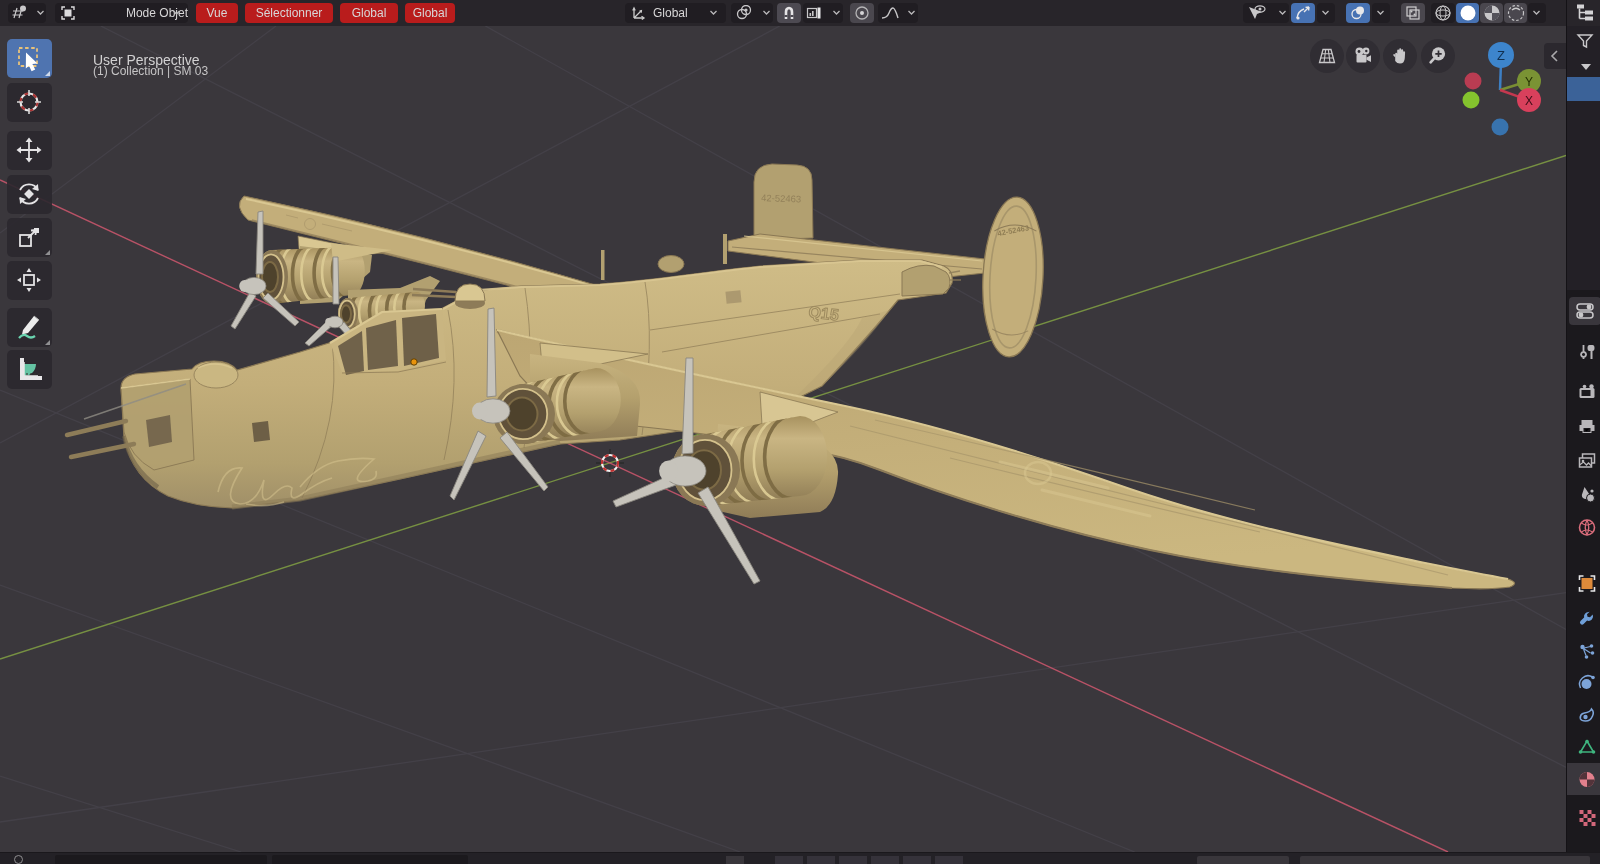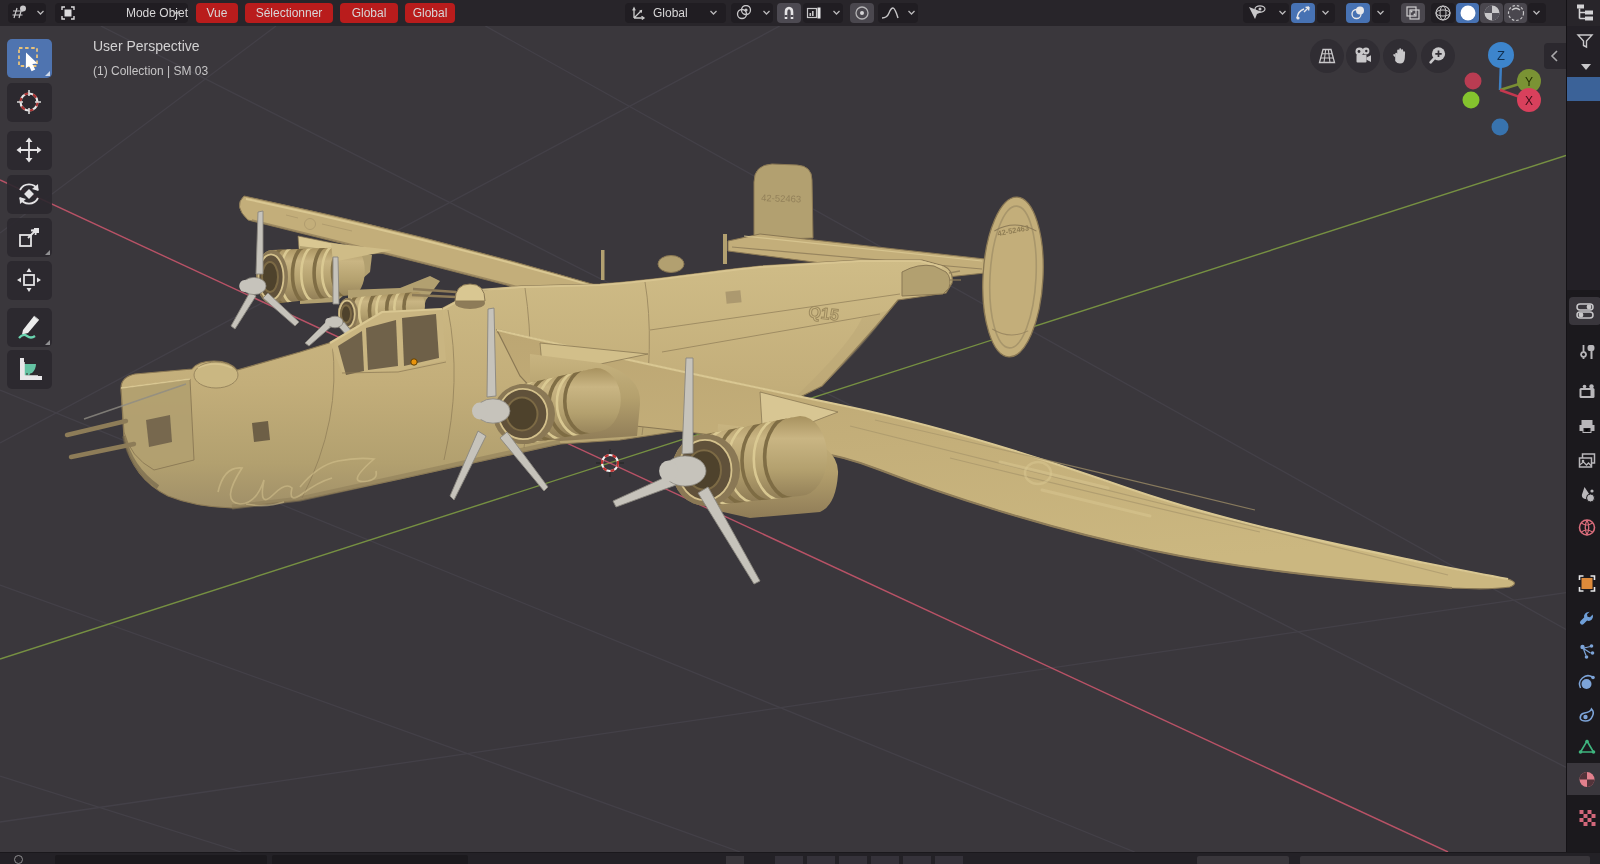--- a/index.html
+++ b/index.html
@@ -13,21 +13,21 @@
   border-radius:4px; color:#d8d7d8; font-size:12px; line-height:20px; }
 .hmenu { background:#b91c1c; }
 .chev { display:inline-block; width:9px; height:9px; }
 .chev svg { display:block; }
 .tbtn { position:absolute; left:7px; width:45px; height:39px; background:#2b282ee8;
   border-radius:5px; z-index:10; }
 .tbtn.active { background:#4f74b0; }
 .tbtn svg { position:absolute; left:7px; top:4px; }
 .subtri { position:absolute; right:2px; bottom:2px; width:0; height:0;
   border-left:5px solid transparent; border-bottom:5px solid #909092; }
-#vptext1 { position:absolute; left:93px; top:38px; font-size:14px; color:#d2d1d2; z-index:10;}
+#vptext1 { position:absolute; left:93px; top:52px; font-size:14px; color:#d2d1d2; z-index:10;}
 #vptext2 { position:absolute; left:93px; top:64px; font-size:12px; color:#c6c5c6; z-index:10;}
 .navbtn { position:absolute; width:34px; height:34px; border-radius:50%;
   background:#302d33; z-index:10; }
 .navbtn svg { position:absolute; left:6px; top:6px; }
 #rstrip { position:absolute; left:1566px; top:0; width:34px; height:864px;
   background:#232026; z-index:15; border-left:1px solid #141216; }
 #status { position:absolute; left:0; top:852px; width:1600px; height:12px;
   background:#232126; z-index:25; border-top:1px solid #1a181c; }
 </style>
 </head>

